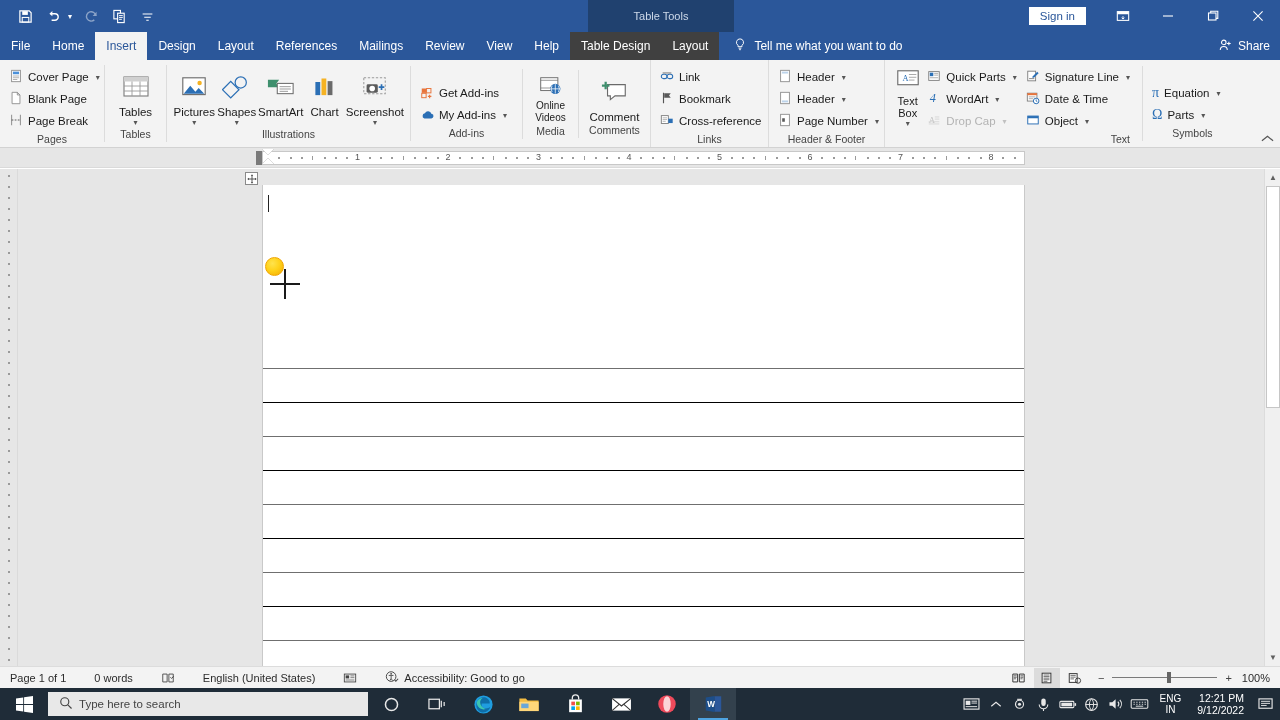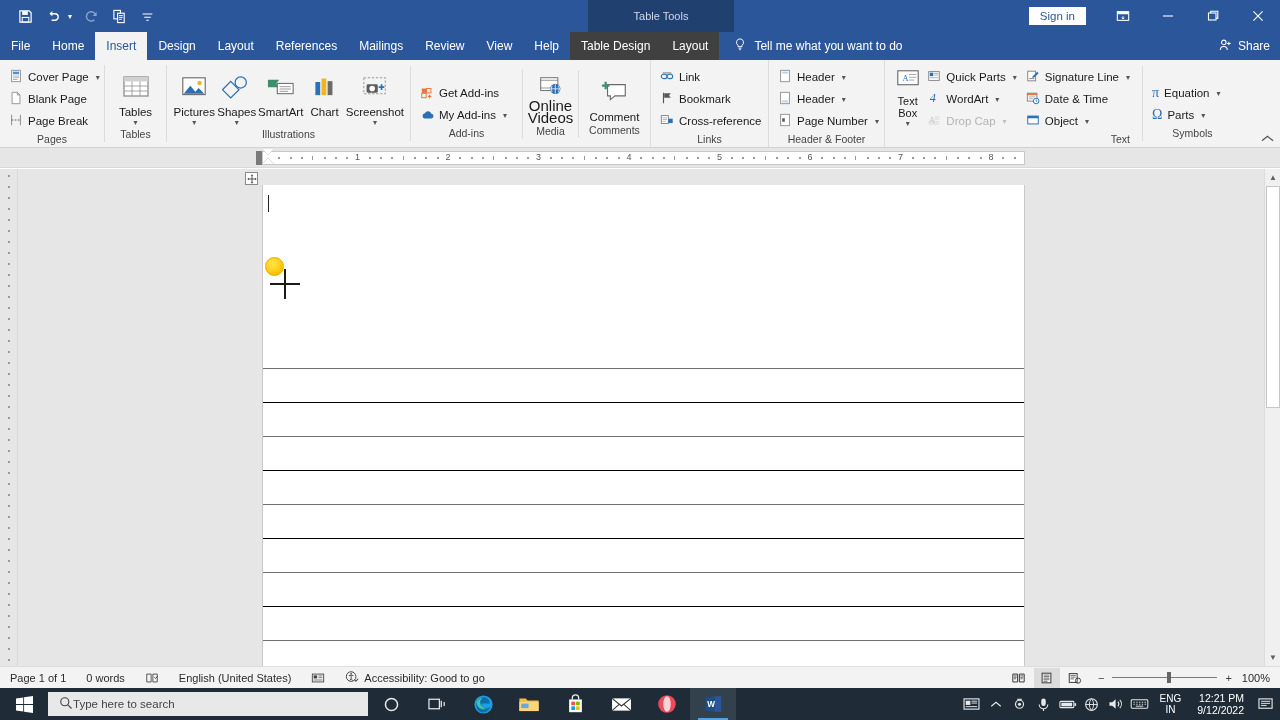--- a/index.html
+++ b/index.html
@@ -140,39 +140,39 @@
   .vscroll .arrow {
     position: absolute; left: 0; width: 16px; height: 17px; display: flex; align-items: center;
     justify-content: center; color: #606060; font-size: 8px; background: #f0f0f0;
   }
   .vscroll .thumb { position: absolute; left: 1px; top: 17px; width: 14px; height: 222px; background: #fff; border: 1px solid #c6c6c6;}
 
   
   .statusbar {
     position: absolute; left: 0; right: 0; bottom: 0; height: 22px; background: #f3f3f3;
     border-top: 1px solid #dcdcdc; display: flex; align-items: center;
-    font-size: 11px; color: #2b2b2b;
+    font-size: 11px; color: #2b2b2b; gap: 8px;
   }
   .sb-item { display: flex; align-items: center; gap: 5px; padding: 0 10px; white-space: nowrap; }
   .sb-right { margin-left: auto; display: flex; align-items: center; gap: 2px; padding-right: 10px; }
   .viewbtn { width: 26px; height: 20px; display: flex; align-items: center; justify-content: center; color:#333; }
   .viewbtn.active { background: #dcdcdc; }
   .zoomwrap { display: flex; align-items: center; gap: 8px; padding: 0 8px; color: #444; }
   .zoomtrack { width: 105px; height: 1px; background: #7a7a7a; position: relative; }
   .zoomthumb { position: absolute; left: 55px; top: -5px; width: 4px; height: 11px; background: #666; }
 
   
   .taskbar {
     position: absolute; left: 0; bottom: 0; width: 1280px; height: 32px;
     background: #1f2c38; display: flex; align-items: center;
   }
   .start { width: 48px; height: 32px; display: flex; align-items: center; justify-content: center; }
   .tsearch {
     width: 320px; height: 24px; background: #e8e8e8; display: flex; align-items: center;
-    gap: 0; padding-left: 11px; color: #444; font-size: 11.5px;
+    gap: 6px; padding-left: 11px; color: #444; font-size: 11.5px;
   }
   .tb-icon { width: 46px; height: 32px; display: flex; align-items: center; justify-content: center; position: relative; }
   .tb-icon.active { background: #33414d; }
   .tb-icon.active::after { content:""; position:absolute; bottom:0; left:8px; right:8px; height:2px; background:#4ea3e0; }
   .tray { margin-left: auto; display: flex; align-items: center; color: #fff; }
   .tray-ic { width: 24px; height: 32px; display: flex; align-items: center; justify-content: center; }
   .lang { font-size: 10px; line-height: 11px; text-align: center; padding: 0 8px; color: #fff; }
   .clock { font-size: 10.5px; line-height: 12px; text-align: right; padding: 0 8px; color: #fff; }
 </style>
 </head>
@@ -426,21 +426,21 @@
       <div class="rgroup-body" style="justify-content:center">
         <div class="big-btn" style="width:52px">
           <span class="ic" style="height:24px">
             <svg width="28" height="24" viewBox="0 0 32 28">
                 <rect x="4" y="2" width="20" height="15" fill="#fff" stroke="#6a6a6a" stroke-width="1.1"></rect>
                 <path d="M4 5h20M4 14h20" stroke="#6a6a6a" stroke-width=".8"></path>
                 <circle cx="21" cy="15" r="6" fill="#2b6fb5"></circle>
                 <path d="M15.5 15h11M21 9.5v11M17.3 11.3a7 7 0 0 0 0 7.4M24.7 11.3a7 7 0 0 1 0 7.4" stroke="#fff" stroke-width=".9" fill="none"></path>
               </svg>
           </span>
-          <span style="font-size:15px">Online Videos</span>
+          <span style="font-size:10px">Online Videos</span>
         </div>
       </div>
       <div class="rgroup-label">Media</div>
     </div>
 
     <div class="rgroup" style="width:72px">
       <div class="rgroup-body" style="justify-content:center">
         <div class="big-btn" style="width:68px">
           <span class="ic">
             <svg width="30" height="28" viewBox="0 0 32 30">

